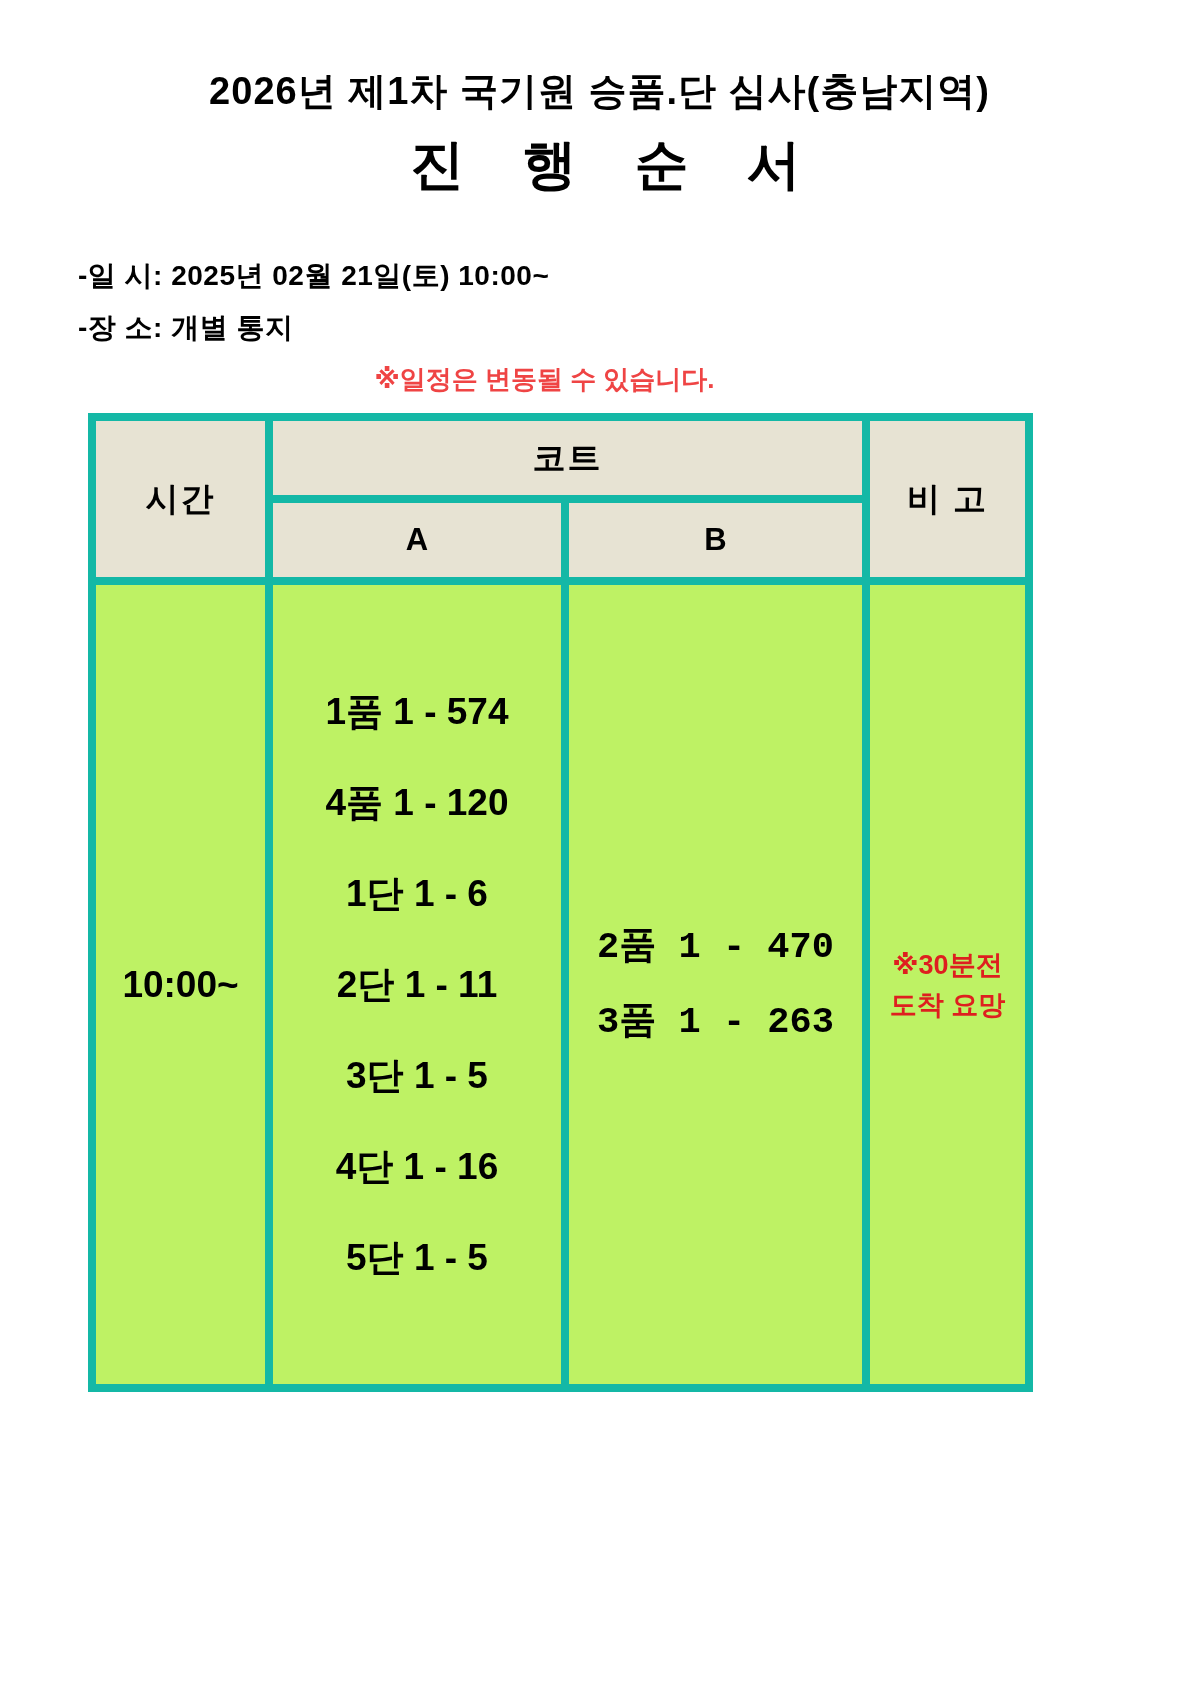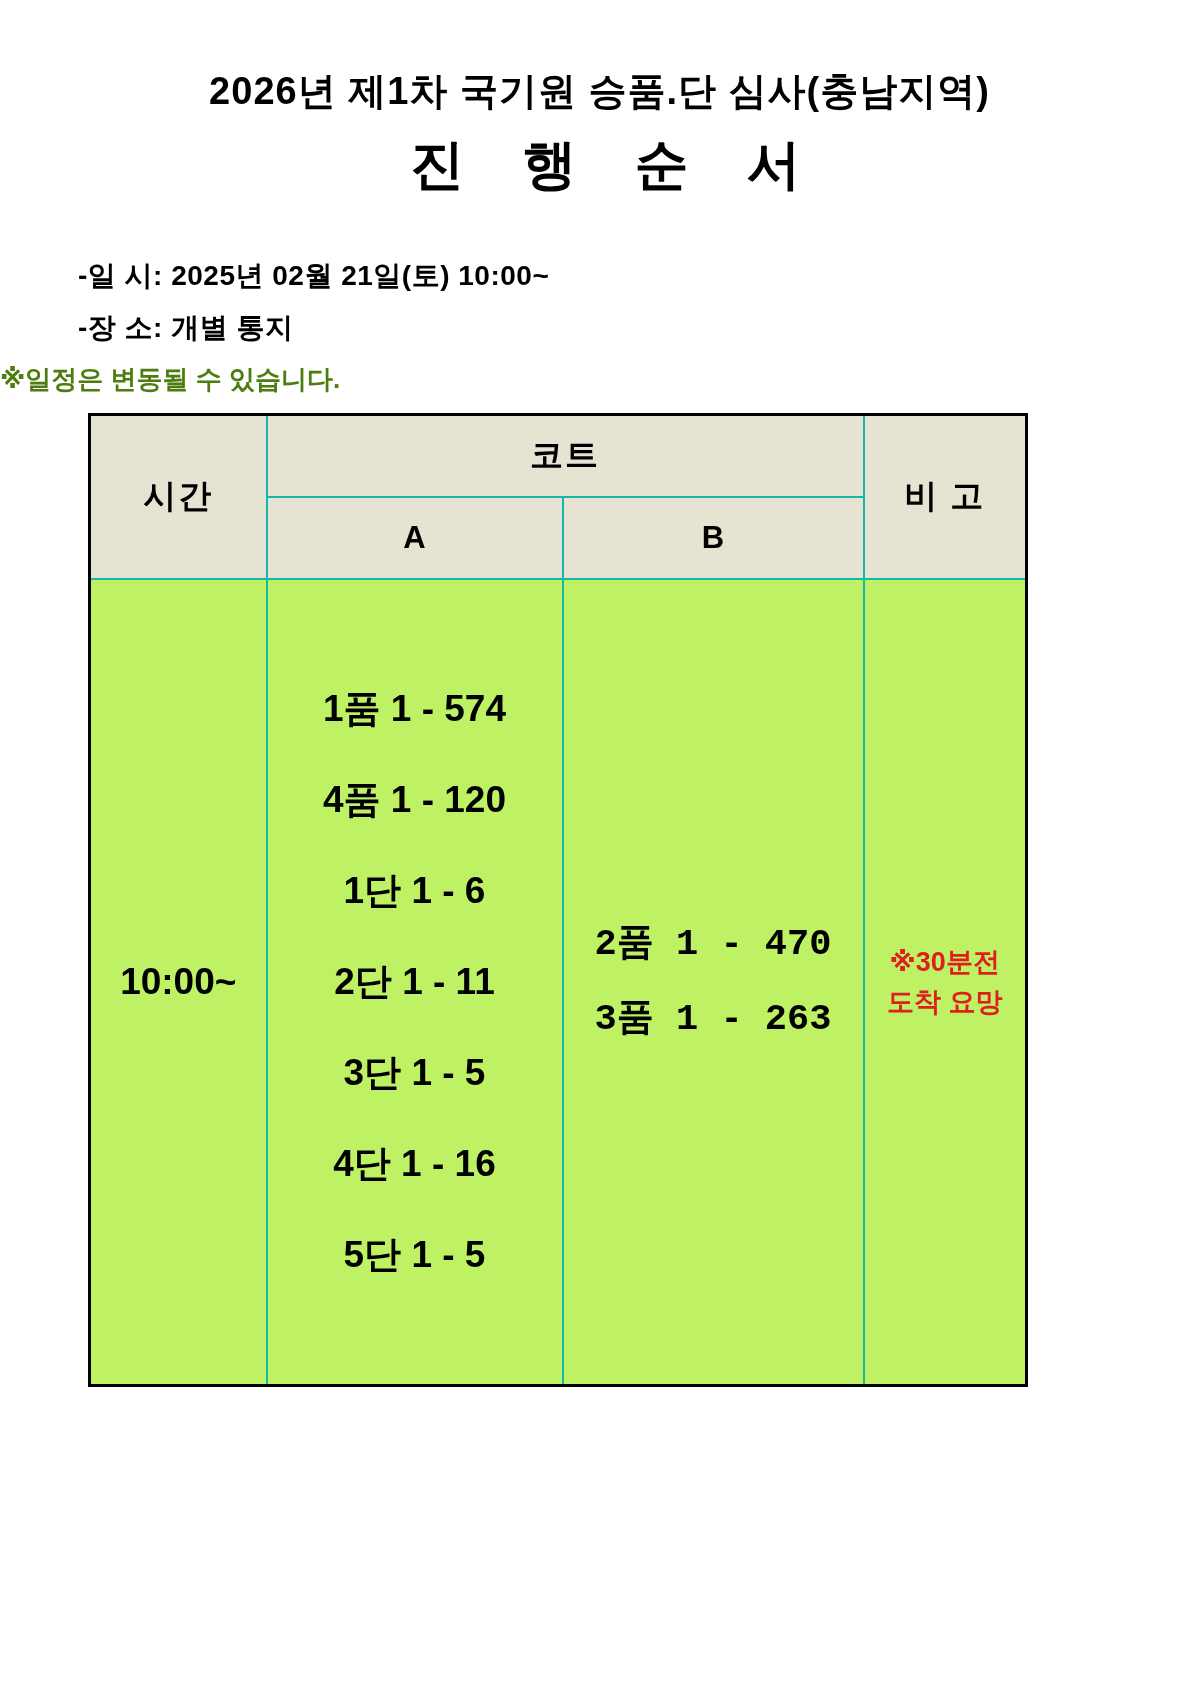--- a/index.html
+++ b/index.html
@@ -35,34 +35,34 @@
     margin-left: 78px;
     font-size: 28px;
   }
   .info-line {
     line-height: 52px;
     letter-spacing: 0.5px;
   }
   .notice-line {
     margin-top: 8px;
     margin-right: 110px;
-    text-align: left;
+    text-align: center;
     font-size: 26px;
-    color: #4d7c0f;
+    color: #ef4444;
   }
   table.schedule {
     margin-top: 16px;
     margin-left: 88px;
     border-collapse: collapse;
     border: 3px solid #000000;
     table-layout: fixed;
     width: 937px;
   }
   table.schedule td {
-    border: 2px solid #14b8a6;
+    border: 8px solid #14b8a6;
     text-align: center;
     padding: 0;
   }
   .col-time   { width: 177px; }
   .col-court-a{ width: 296px; }
   .col-court-b{ width: 301px; }
   .col-remark { width: 163px; }
 
   tr.hdr-row-1 { height: 82px; }
   tr.hdr-row-2 { height: 82px; }

